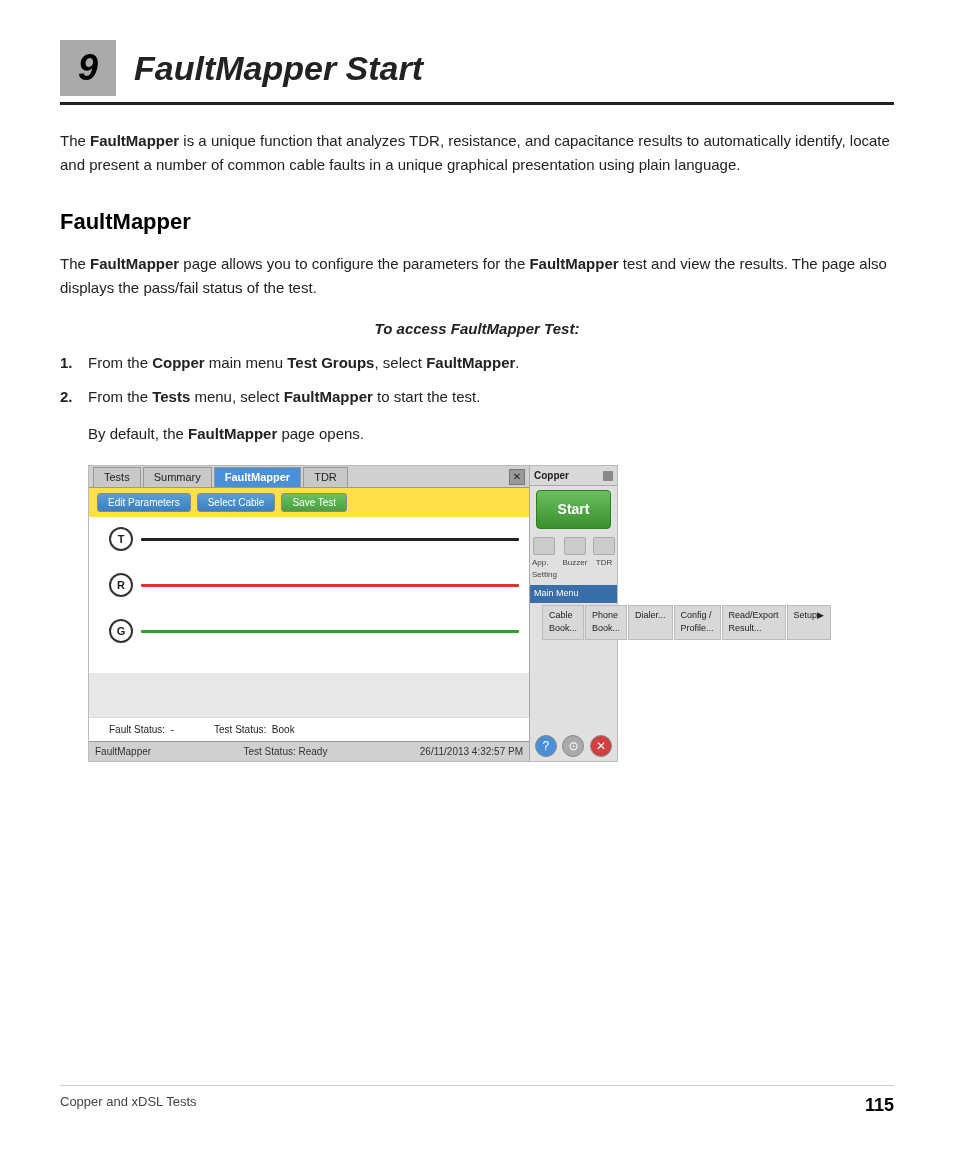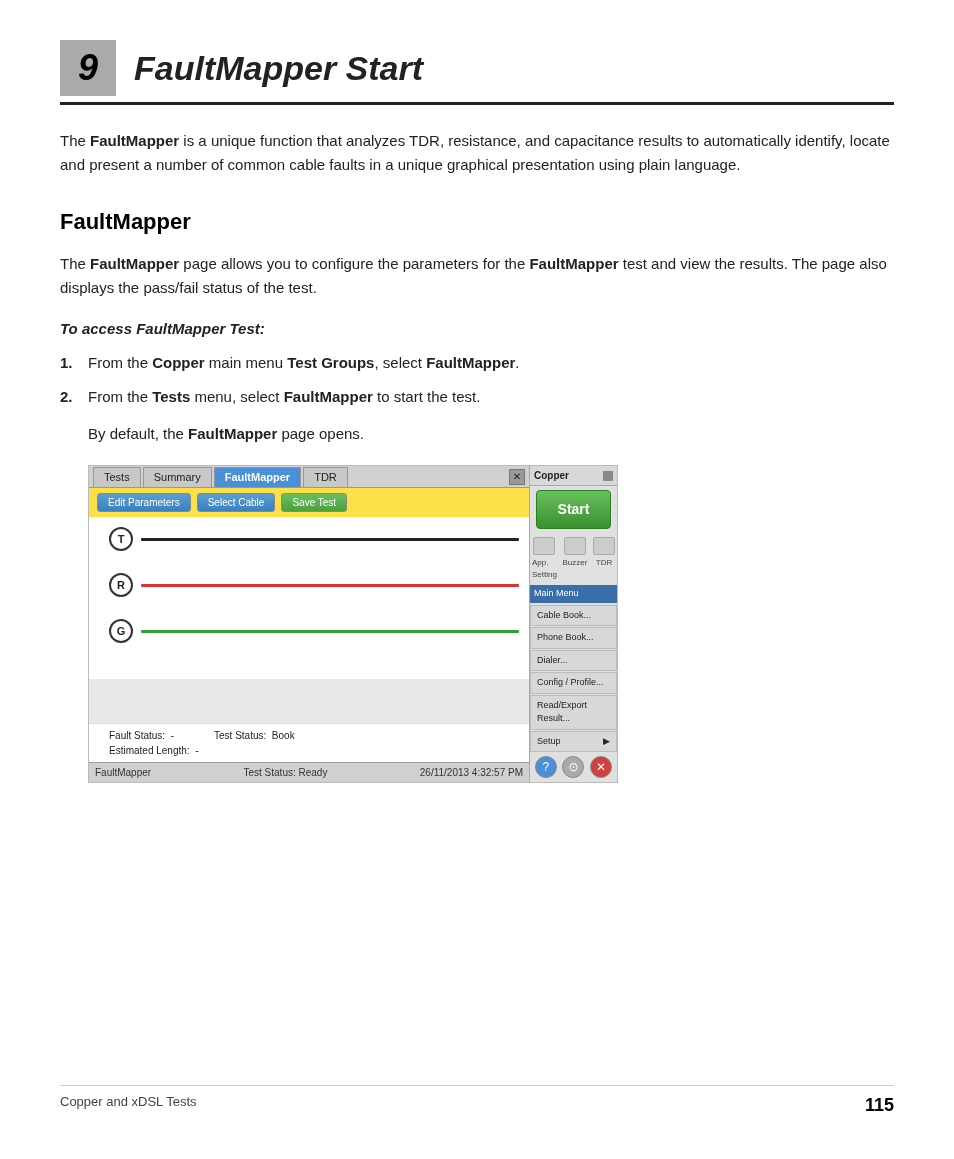--- a/index.html
+++ b/index.html
@@ -64,20 +64,21 @@
       font-size: 15px;
       line-height: 1.6;
       margin-bottom: 18px;
     }
 
     .access-heading {
       font-style: italic;
       font-weight: bold;
       font-size: 15px;
       margin-bottom: 10px;
+      text-align: center;
     }
 
     .steps {
       margin-left: 0;
       padding-left: 0;
       list-style: none;
       margin-bottom: 14px;
     }
     .steps li {
       display: flex;
@@ -303,23 +304,24 @@
     .main-menu-label {
       background: #3a6ea8;
       color: #fff;
       font-size: 9px;
       padding: 2px 4px;
       margin-top: 4px;
     }
 
     .menu-items {
       display: flex;
-      flex-direction: column;
+      flex-direction: row;
       gap: 1px;
       margin-top: 2px;
+      margin-left: 12px;
     }
     .menu-item {
       background: #d8d8d8;
       font-size: 9px;
       padding: 3px 6px;
       border: 1px solid #bbb;
       cursor: pointer;
       color: #222;
     }
 
@@ -433,23 +435,20 @@
           <div class="wire-circle">G</div>
           <div class="wire-line wire-green"></div>
         </div>
       </div>
 
       <div class="screen-status">
         <div class="status-row">
           <span><span>Fault Status:</span>&nbsp;&nbsp;<span>-</span></span>
           <span><span>Test Status:</span>&nbsp;&nbsp;<span>Book</span></span>
         </div>
-        <div>
-          <span>Estimated Length:</span>&nbsp;&nbsp;<span>-</span>
-        </div>
       </div>
 
       <div class="screen-statusbar">
         <span>FaultMapper</span>
         <span>Test Status: Ready</span>
         <span>26/11/2013  4:32:57 PM</span>
       </div>
     </div>
 
     <div class="screen-right">

